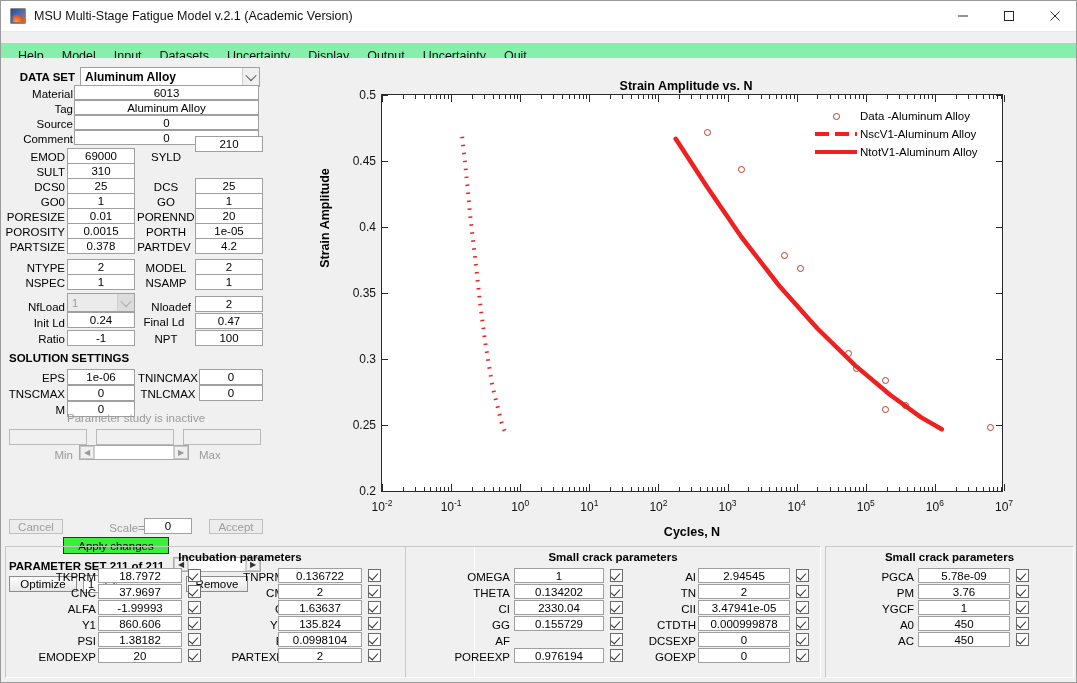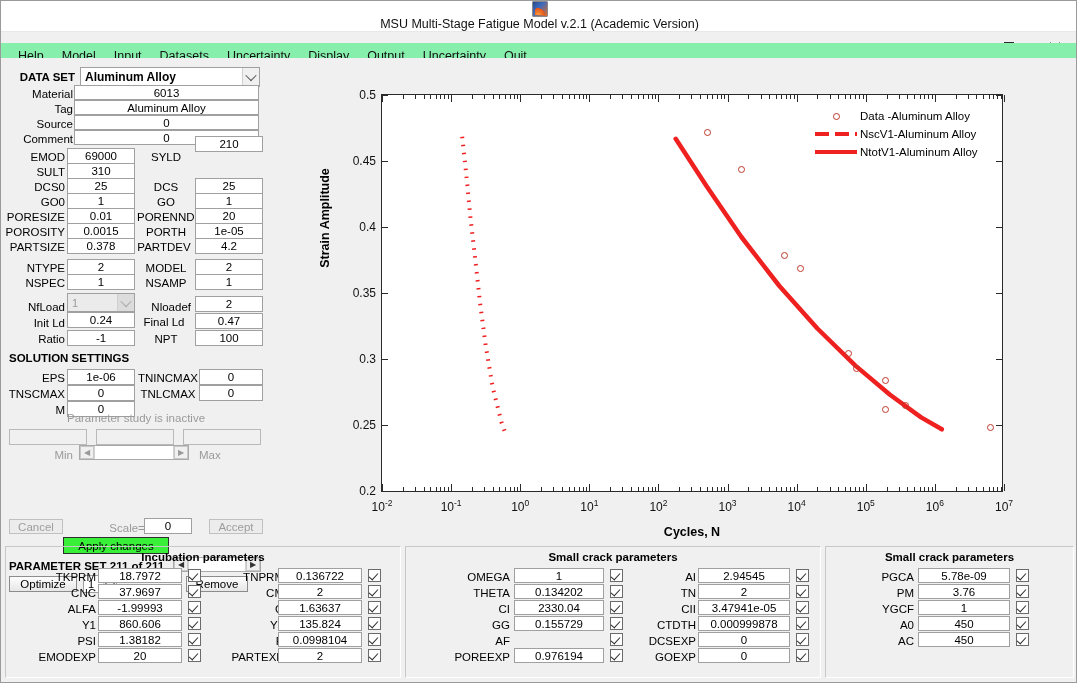--- a/index.html
+++ b/index.html
@@ -15,21 +15,21 @@
     border: 1px solid #9a9a9a;
     overflow: hidden;
   }
 
   
   #titlebar {
     position: absolute; top: 0; left: 0;
     width: 1077px; height: 31px;
     background: #ffffff;
     border-bottom: 1px solid #e8e8e8;
-    display: flex; align-items: center; flex-direction: column;
+    display: flex; align-items: center;
   }
   #app-icon {
     width: 16px; height: 16px; margin-left: 9px; margin-right: 8px;
     background: linear-gradient(135deg,#2b4a8b 0%, #3d6bbf 40%, #e86a1c 100%);
     border: 1px solid #8a8a8a; border-radius: 1px;
     position: relative; flex: none;
   }
   #app-icon::after {
     content: ""; position: absolute; left: 2px; bottom: 1px;
     width: 11px; height: 8px;
@@ -392,20 +392,21 @@
     </div>
 
     <div class="btn" style="position:absolute;left:8px;top:518px;width:68px;height:16px;">Optimize</div>
     <div class="combo small" style="position:absolute;left:82px;top:517px;width:34px;height:18px;">
       <span>1</span>
       <span class="arrow" style="width:13px;"></span>
     </div>
     <div class="btn" style="position:absolute;left:185px;top:518px;width:62px;height:16px;">Remove</div>
 
     <div id="plot-panel">
+      <div id="plot-title">Strain Amplitude vs. N</div>
 
       <div id="ylabel">Strain Amplitude</div>
       <div id="xlabel">Cycles, N</div>
 
       <div id="axes">
 
         <div class="tick-major-y" style="top:0%;"></div>
         <div class="tick-major-y r" style="top:0%;"></div>
         <div class="ytick-lbl" style="top:0%;">0.5</div>
 
@@ -646,21 +647,21 @@
           <div class="leg-row">
             <span class="leg-key">
                 <span class="line-solid"></span>
               </span>
             <span class="leg-txt">NtotV1-Aluminum Alloy</span>
           </div>
         </div>
       </div>
     </div>
 
-    <div class="group" style="left:4px;top:488px;width:396px;height:132px;">
+    <div class="group" style="left:4px;top:488px;width:470px;height:132px;">
       <div class="group-title">Incubation parameters</div>
       <div id="grp-incubation">
           <div class="lbl" style="position: absolute; left: 4px; top: 23px; width: 86px;">TKPRM</div>
           <div class="fld" style="position: absolute; left: 92px; top: 21px; width: 84px; height: 15px;">18.7972</div>
           <div class="chk" style="position: absolute; left: 182px; top: 22px;"></div>
           <div class="lbl" style="position: absolute; left: 196px; top: 23px; width: 82px;">TNPRM</div>
           <div class="fld" style="position: absolute; left: 272px; top: 21px; width: 84px; height: 15px;">0.136722</div>
           <div class="chk" style="position: absolute; left: 362px; top: 22px;"></div>
           <div class="lbl" style="position: absolute; left: 4px; top: 39px; width: 86px;">CNC</div>
           <div class="fld" style="position: absolute; left: 92px; top: 37px; width: 84px; height: 15px;">37.9697</div>

